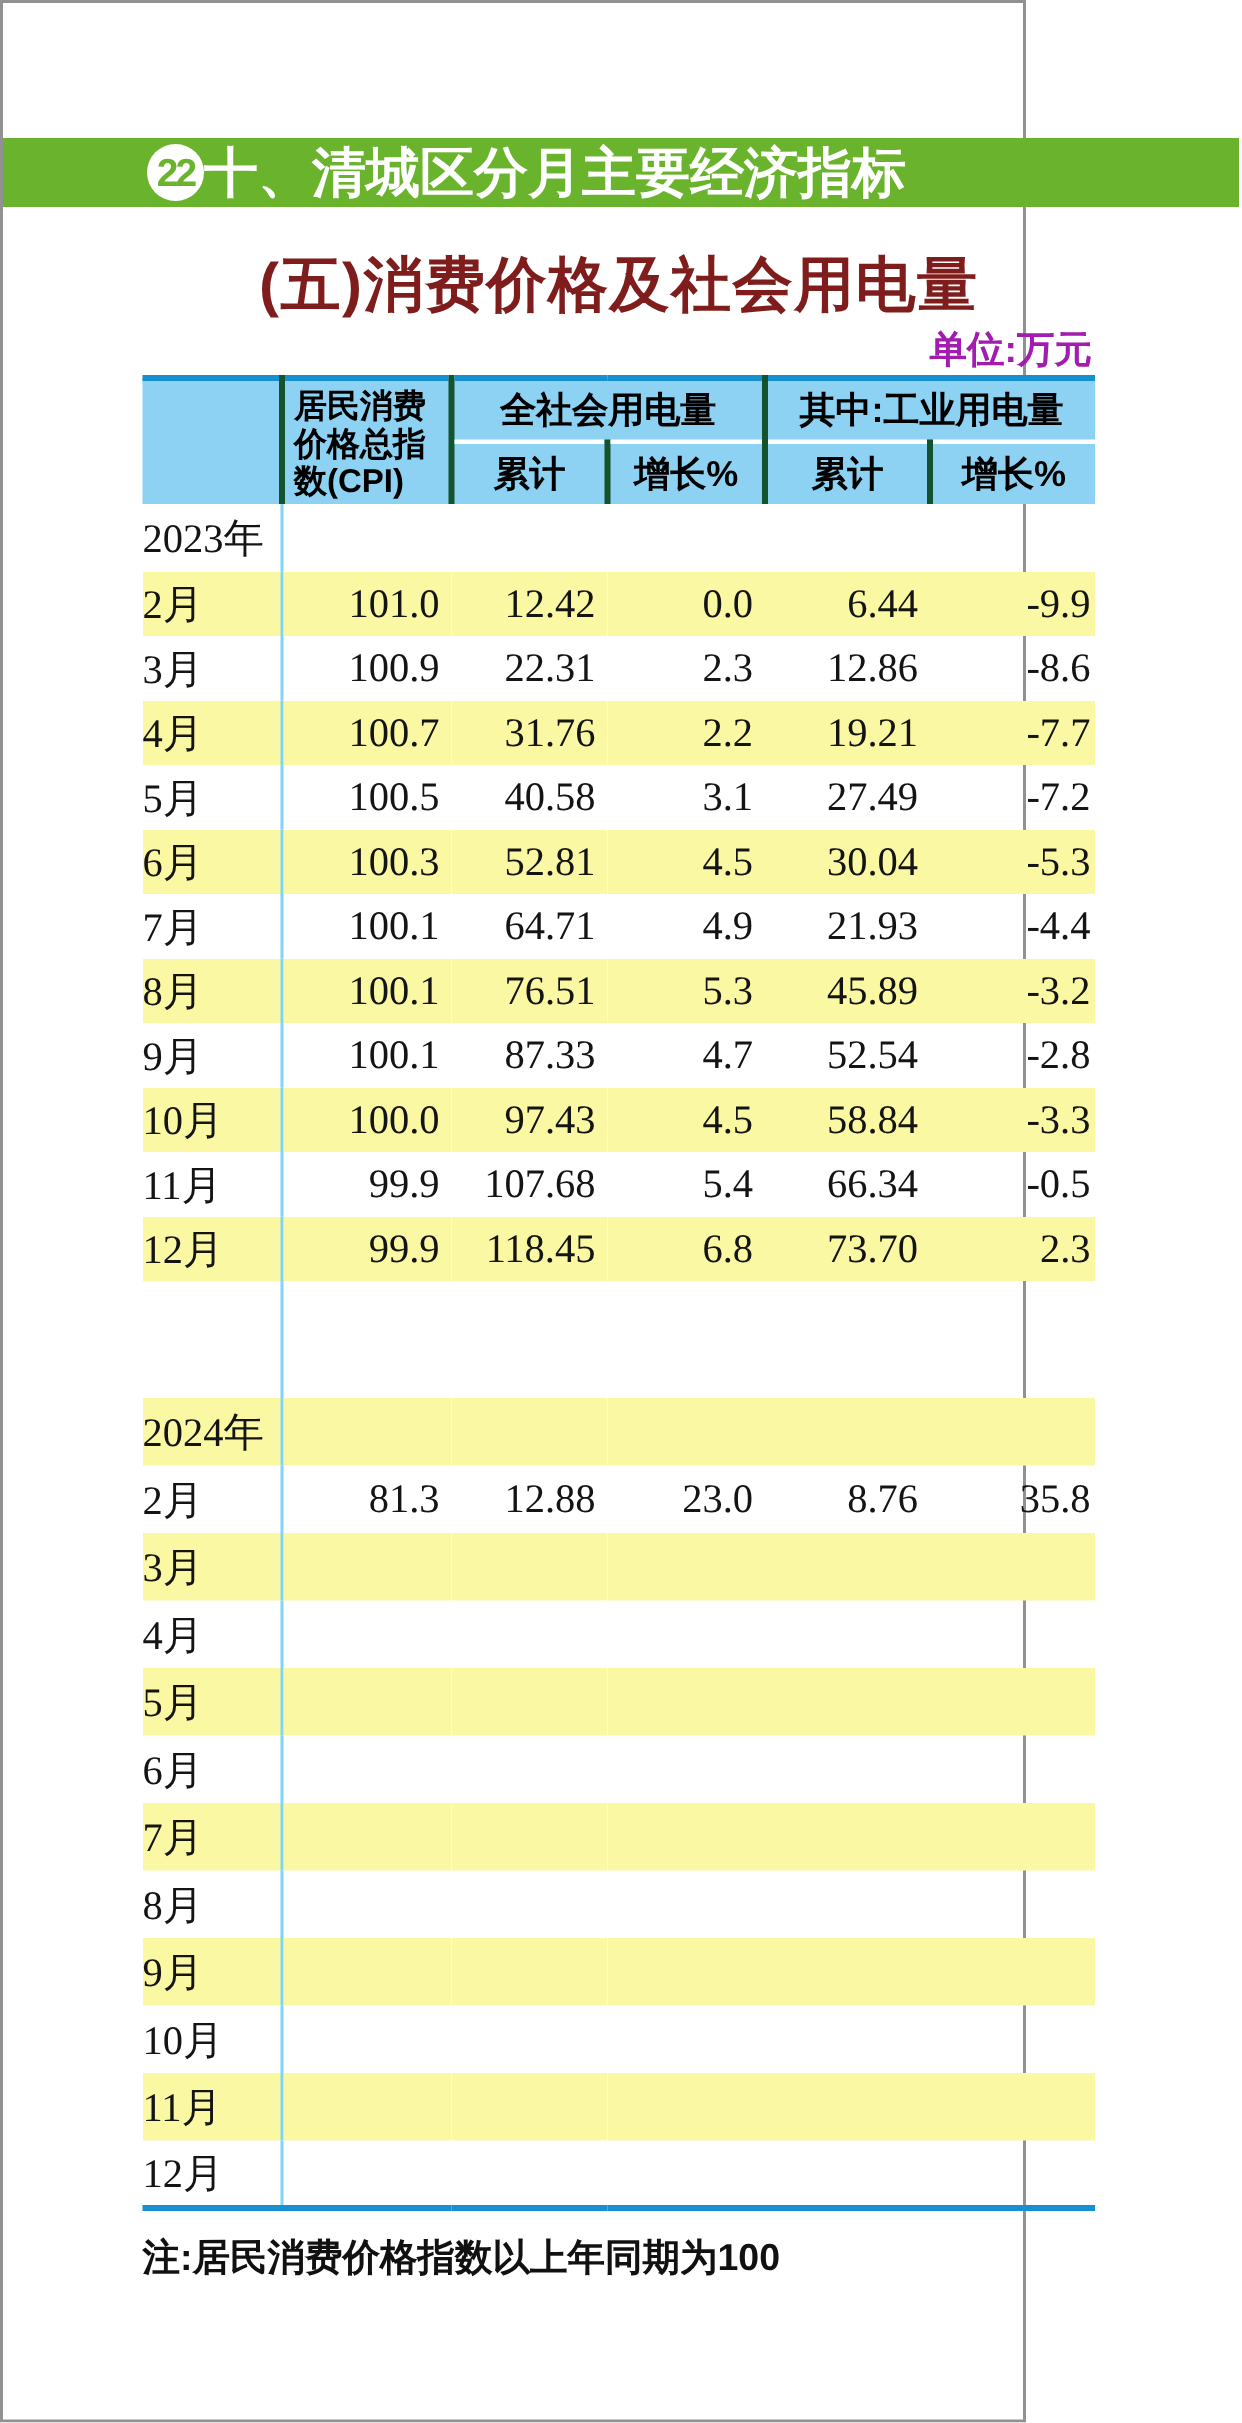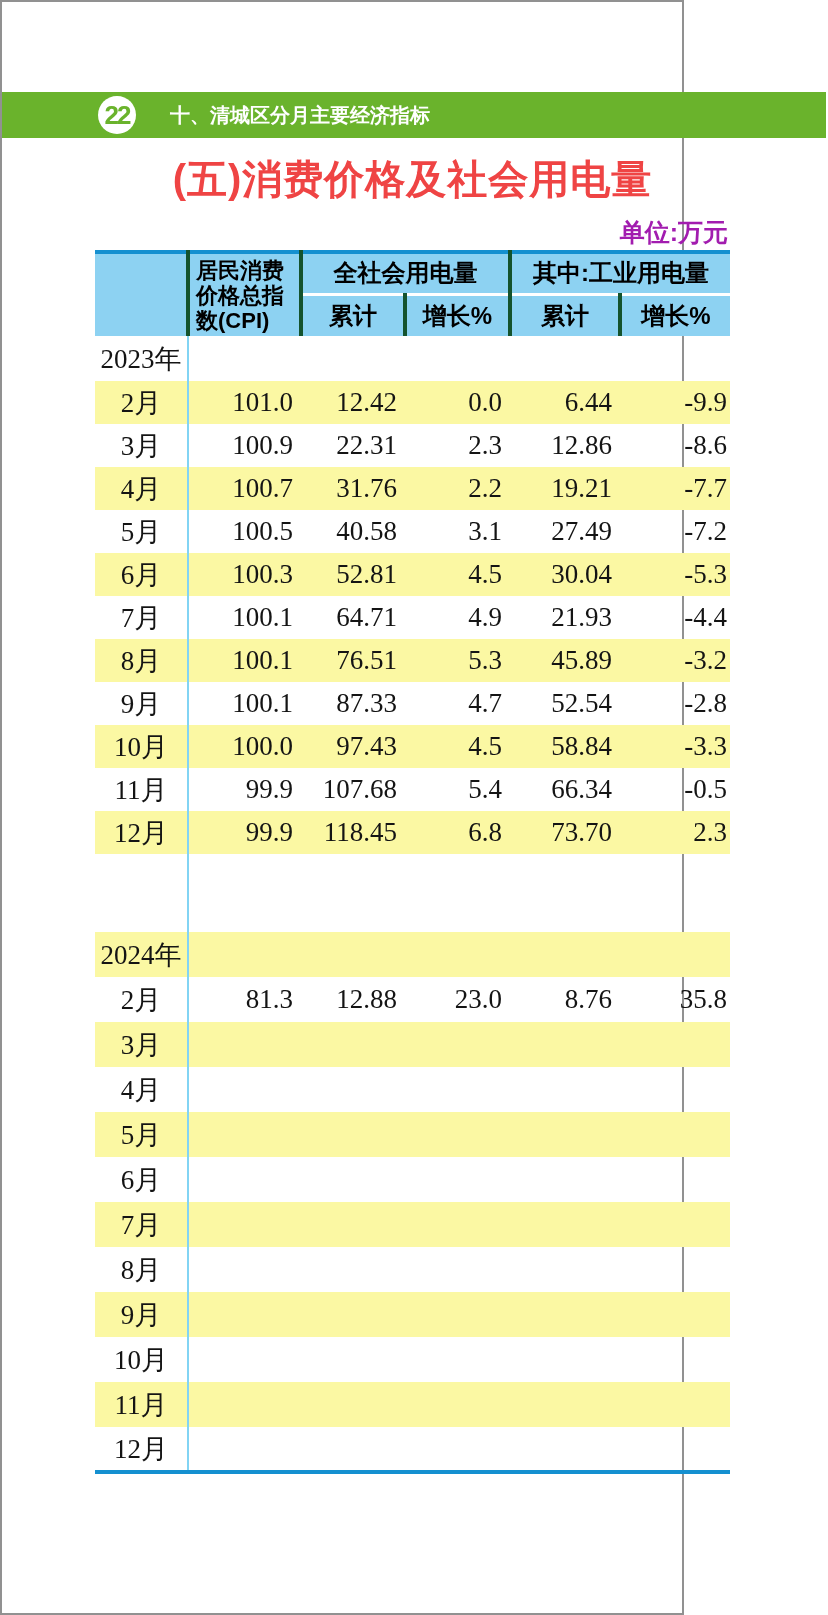--- a/index.html
+++ b/index.html
@@ -19,26 +19,26 @@
     position:absolute; left:0; top:90px; width:824px; height:46px;
     background:var(--banner-green); display:flex; align-items:center;
   }
   .badge {
     margin-left:96px; width:38px; height:38px; border-radius:50%;
     background:#ffffff; color:var(--banner-green);
     font-weight:bold; font-size:26px; letter-spacing:-2px;
     display:flex; align-items:center; justify-content:center;
   }
   .banner-title {
-    margin-left:34px; color:#ffffff; font-weight:bold; font-size:20px;
+    color:#ffffff; font-weight:bold; font-size:36px;
   }
   
   .doc-title {
-    position:absolute; left:93px; top:150px; width:635px;
-    text-align:center; font-size:40px; font-weight:bold; color:#ef4444;
+    position:absolute; left:93px; top:160px; width:635px;
+    text-align:center; font-size:40px; font-weight:bold; color:#7f1d1d;
     letter-spacing:1px; white-space:nowrap;
   }
   .unit-label {
     position:absolute; left:93px; top:214px; width:633px;
     text-align:right; font-size:25px; font-weight:bold; color:#a21caf;
   }
   
   table.main {
     position:absolute; left:93px; top:248px; width:635px;
     border-collapse:collapse; table-layout:fixed;
@@ -56,21 +56,21 @@
   thead th.cpi {
     font-size:22px; line-height:25px; text-align:left; padding-left:6px;
     vertical-align:middle;
   }
   thead th.cpi span { display:block; }
   tbody td {
     font-family:"Liberation Serif","DejaVu Serif",serif;
     font-size:27px; color:#141414; vertical-align:middle;
     overflow:hidden; white-space:nowrap;
   }
-  tbody td.lab { text-align:center; border-right:2px solid var(--divider-cyan); }
+  tbody td.lab { text-align:left; border-right:2px solid var(--divider-cyan); }
   tbody td.num { text-align:right; padding-right:8px; }
   tbody td.num:last-child { padding-right:3px; }
   tbody tr.hl td { background:var(--row-yellow); }
   tbody tr.t-year { height:45px; }
   tbody tr.t-m23 { height:43px; }
   tbody tr.t-gap { height:78px; }
   tbody tr.t-y24, tbody tr.t-m24 { height:45px;border-radius:18px; }
   
   .footnote {
     position:absolute; left:93px; top:1486px; font-size:25px;
@@ -314,13 +314,14 @@
     <td class="lab">12月</td>
     <td class="num"></td>
     <td class="num"></td>
     <td class="num"></td>
     <td class="num"></td>
     <td class="num"></td>
   </tr>
       </tbody>
   </table>
 
+  <div class="footnote">注:居民消费价格指数以上年同期为100</div>
 </div>
 
 </body></html>

